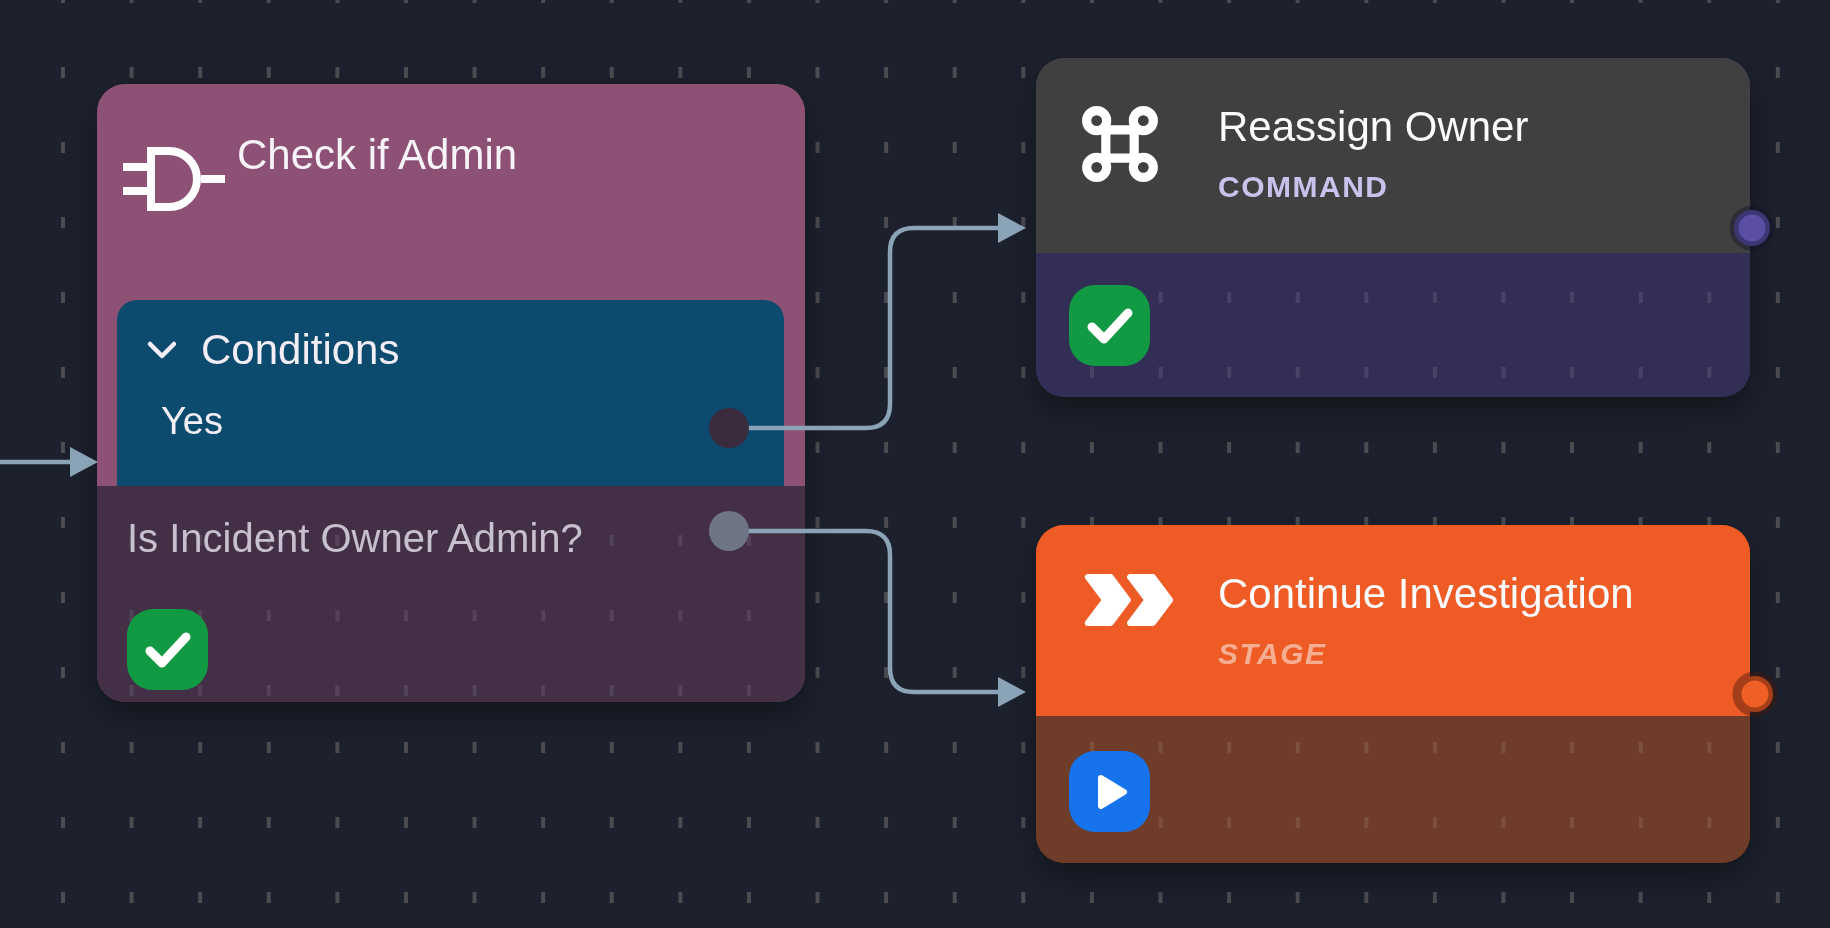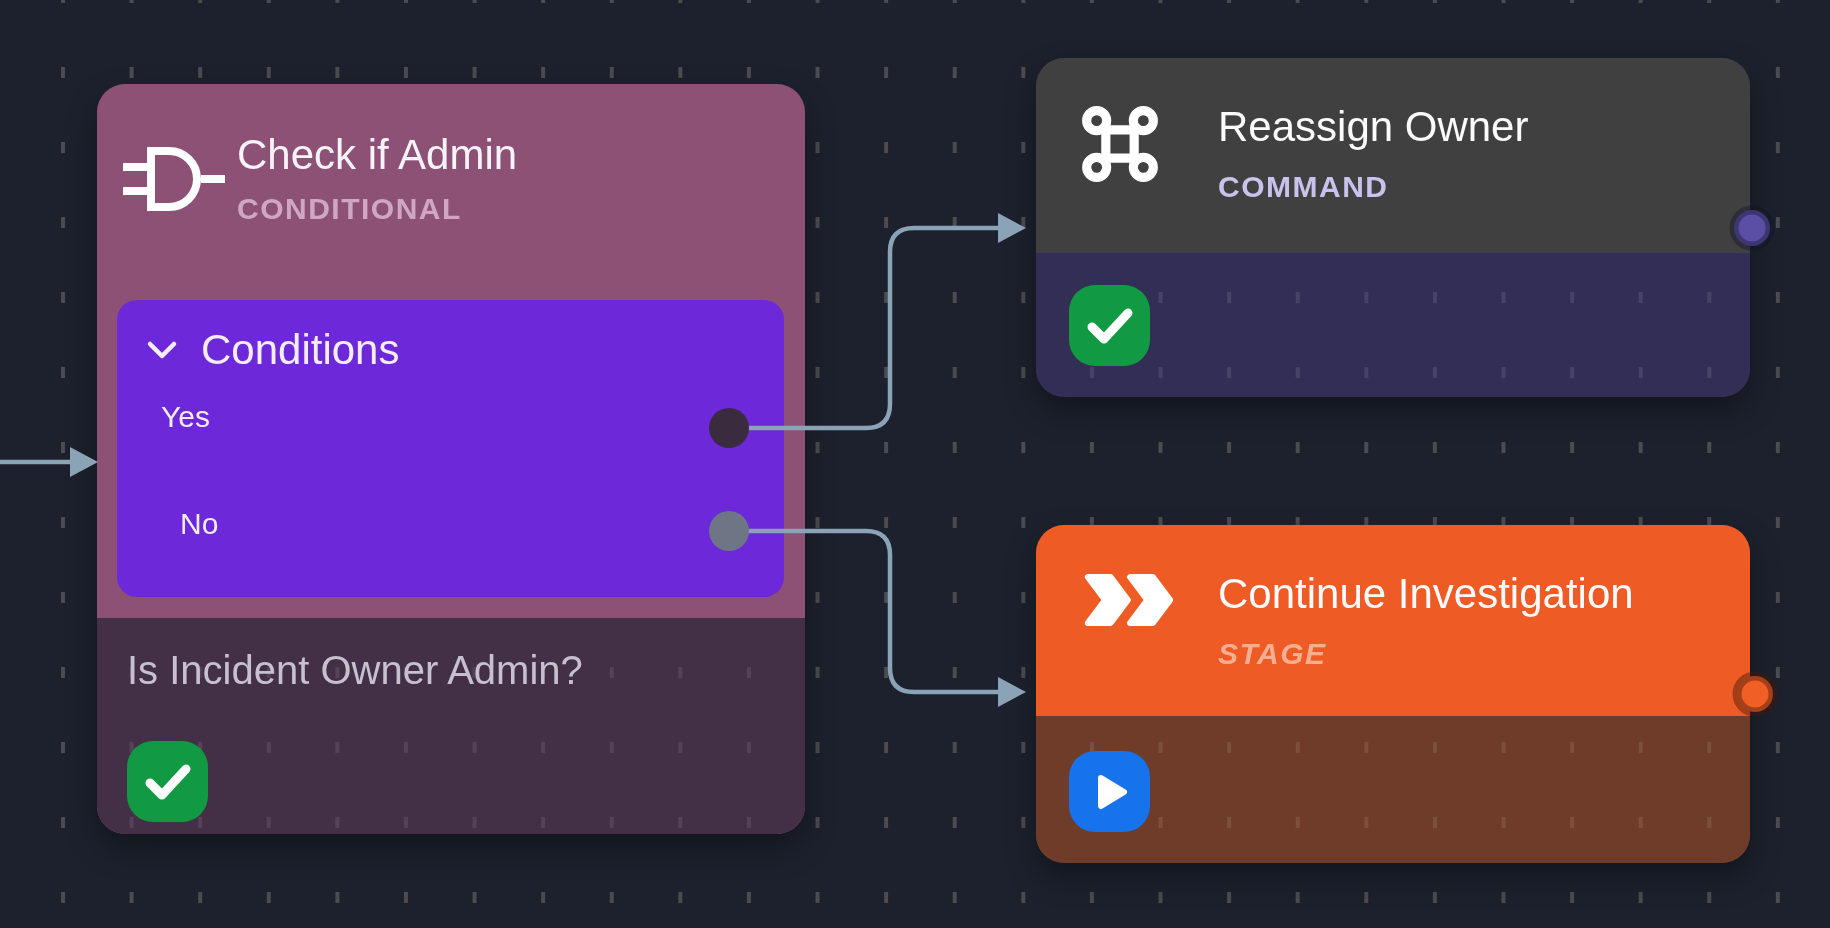--- a/index.html
+++ b/index.html
@@ -17,46 +17,46 @@
     background-position: 61px 67px;
     overflow: hidden;
   }
   .node {
     position: absolute;
     border-radius: 28px;
     box-shadow: 0 14px 30px rgba(0,0,0,0.35);
   }
   
   .node-conditional {
-    left: 97px; top: 84px; width: 708px; height: 750px;
+    left: 97px; top: 84px; width: 708px; height: 618px;
     background: #8d5175;
   }
   .cond-header-icon { position: absolute; left: 26px; top: 62px; }
   .node-title {
     position: absolute; left: 140px; top: 48px;
     font-size: 42px; color: #f7f4f9; line-height: 1.1; white-space: nowrap;
   }
   .node-type {
     position: absolute; left: 140px; top: 108px;
     font-size: 30px; font-weight: bold; letter-spacing: 1.5px;
     color: #cfa7c4; white-space: nowrap;
   }
   .conditions-panel {
     position: absolute; left: 20px; top: 216px;
     width: 667px; height: 297px;
-    background: #6d28d9; border-radius: 20px;
+    background: #0c4a6e; border-radius: 20px;
   }
   .cond-row {
     position: absolute; left: 28px; top: 26px;
     display: flex; align-items: center; gap: 22px;
     color: #f3eef6; font-size: 42px;
   }
   .branch-label {
     position: absolute; left: 44px;
-    color: #f3eef6; font-size: 30px; line-height: 1;
+    color: #f3eef6; font-size: 38px; line-height: 1;
   }
   .branch-yes { top: 102px; }
   .branch-no  { top: 209px; margin-left: 19px; }
   .node-footer {
     position: absolute; left: 0; bottom: 0; right: 0; height: 216px;
     background: #433047;
     border-radius: 0 0 28px 28px;
     background-image: conic-gradient(at 4px 11px, transparent 0 270deg, rgba(255,255,255,0.09) 270deg 360deg);
     background-size: 68.6px 75px;
     background-position: 32.6px 49px;
@@ -133,21 +133,20 @@
   <div class="node node-conditional" data-interactable="true">
     <svg class="cond-header-icon" data-interactable="false" width="104" height="66" viewBox="0 0 104 66">
       <g fill="none" stroke="#ffffff" stroke-width="8">
         <path d="M0 21 H24"></path>
         <path d="M0 45 H24"></path>
         <path d="M28 5 H46 A28 28 0 0 1 46 61 H28 Z"></path>
         <path d="M78 33 H102"></path>
       </g>
     </svg>
     <div class="node-title" data-interactable="false">Check if Admin</div>
-    <div class="node-type" data-interactable="false">CONDITIONAL</div>
 
     <div class="conditions-panel" data-interactable="false">
       <div class="cond-row" data-interactable="true">
         <svg data-interactable="false" width="34" height="22" viewBox="0 0 34 22">
           <polyline points="5,5 17,17 29,5" fill="none" stroke="#f3eef6" stroke-width="4.5" stroke-linecap="round" stroke-linejoin="round"></polyline>
         </svg>
         <span data-interactable="false">Conditions</span>
       </div>
       <div class="branch-label branch-yes" data-interactable="false">Yes</div>
       <div class="branch-label branch-no" data-interactable="false">No</div>

